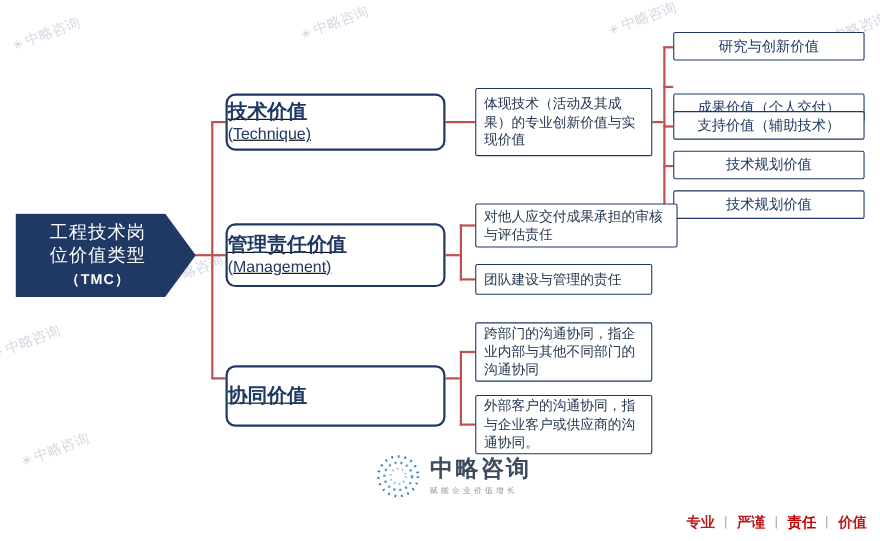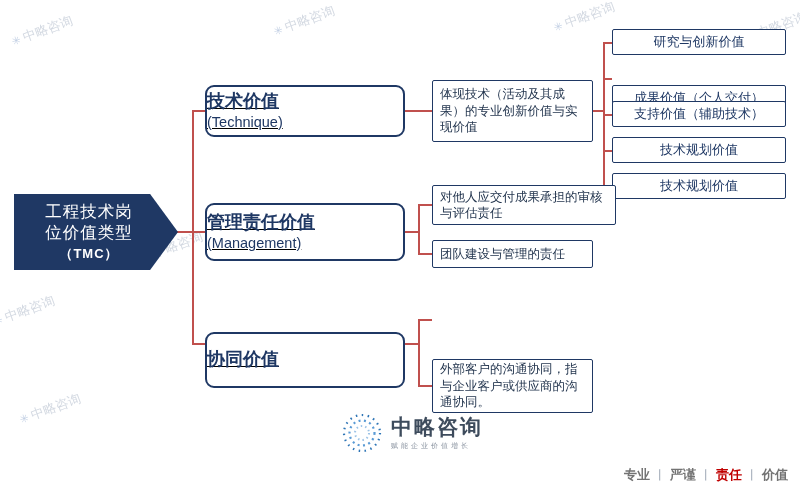--- a/index.html
+++ b/index.html
@@ -43,21 +43,21 @@
 
   
   .logo{position:absolute;left:341px;top:412px;display:flex;align-items:center;gap:8px;z-index:3;}
   .logo .logo-text{display:flex;flex-direction:column;}
   .logo .logo-name{font-size:21px;font-weight:bold;color:#3d4b5c;letter-spacing:2px;line-height:1.1;}
   .logo .logo-tagline{font-size:7px;color:#8a93a0;letter-spacing:3px;margin-top:2px;}
 
   
   .footer{position:absolute;right:12px;bottom:8px;font-size:13px;font-weight:bold;z-index:3;
       display:flex;align-items:center;gap:4px;}
-  .footer .f-blue{color:#737373;}
+  .footer .f-blue{color:#b91c1c;}
   .footer .f-red{color:#c00000;}
   .footer .f-sep{color:#9aa4b2;font-weight:normal;font-size:12px;}
 </style>
 </head>
 <body>
 
 <div id="canvas">
 
   <div class="wm" style="left:10px;top:22px;">
       <span class="wm-icon">✳</span>
@@ -151,20 +151,23 @@
       <span>技术规划价值</span>
     </div>
 
   <div class="note" style="left:432px;top:185px;width:184px;height:40px;align-items:center;">
     <span>对他人应交付成果承担的审核与评估责任</span>
   </div>
   <div class="note" style="left:432px;top:240px;width:161px;height:28px;">
     <span>团队建设与管理的责任</span>
   </div>
 
+  <div class="note" style="left:432px;top:293px;width:161px;height:54px;">
+    <span>跨部门的沟通协同，指企业内部与其他不同部门的沟通协同</span>
+  </div>
   <div class="note" style="left:432px;top:359px;width:161px;height:54px;">
     <span>外部客户的沟通协同，指与企业客户或供应商的沟通协同。</span>
   </div>
 
   <div class="logo">
     <svg width="42" height="42" viewBox="0 0 42 42">
       <circle cx="21" cy="21" r="18" fill="none" stroke="#2e75b6" stroke-width="2.2" stroke-dasharray="1.5 4.5"></circle>
       <circle cx="21" cy="21" r="12.5" fill="none" stroke="#5b9bd5" stroke-width="2.2" stroke-dasharray="2 3.5"></circle>
       <circle cx="21" cy="21" r="7" fill="none" stroke="#9dc3e6" stroke-width="2" stroke-dasharray="1.5 3"></circle>
     </svg>

